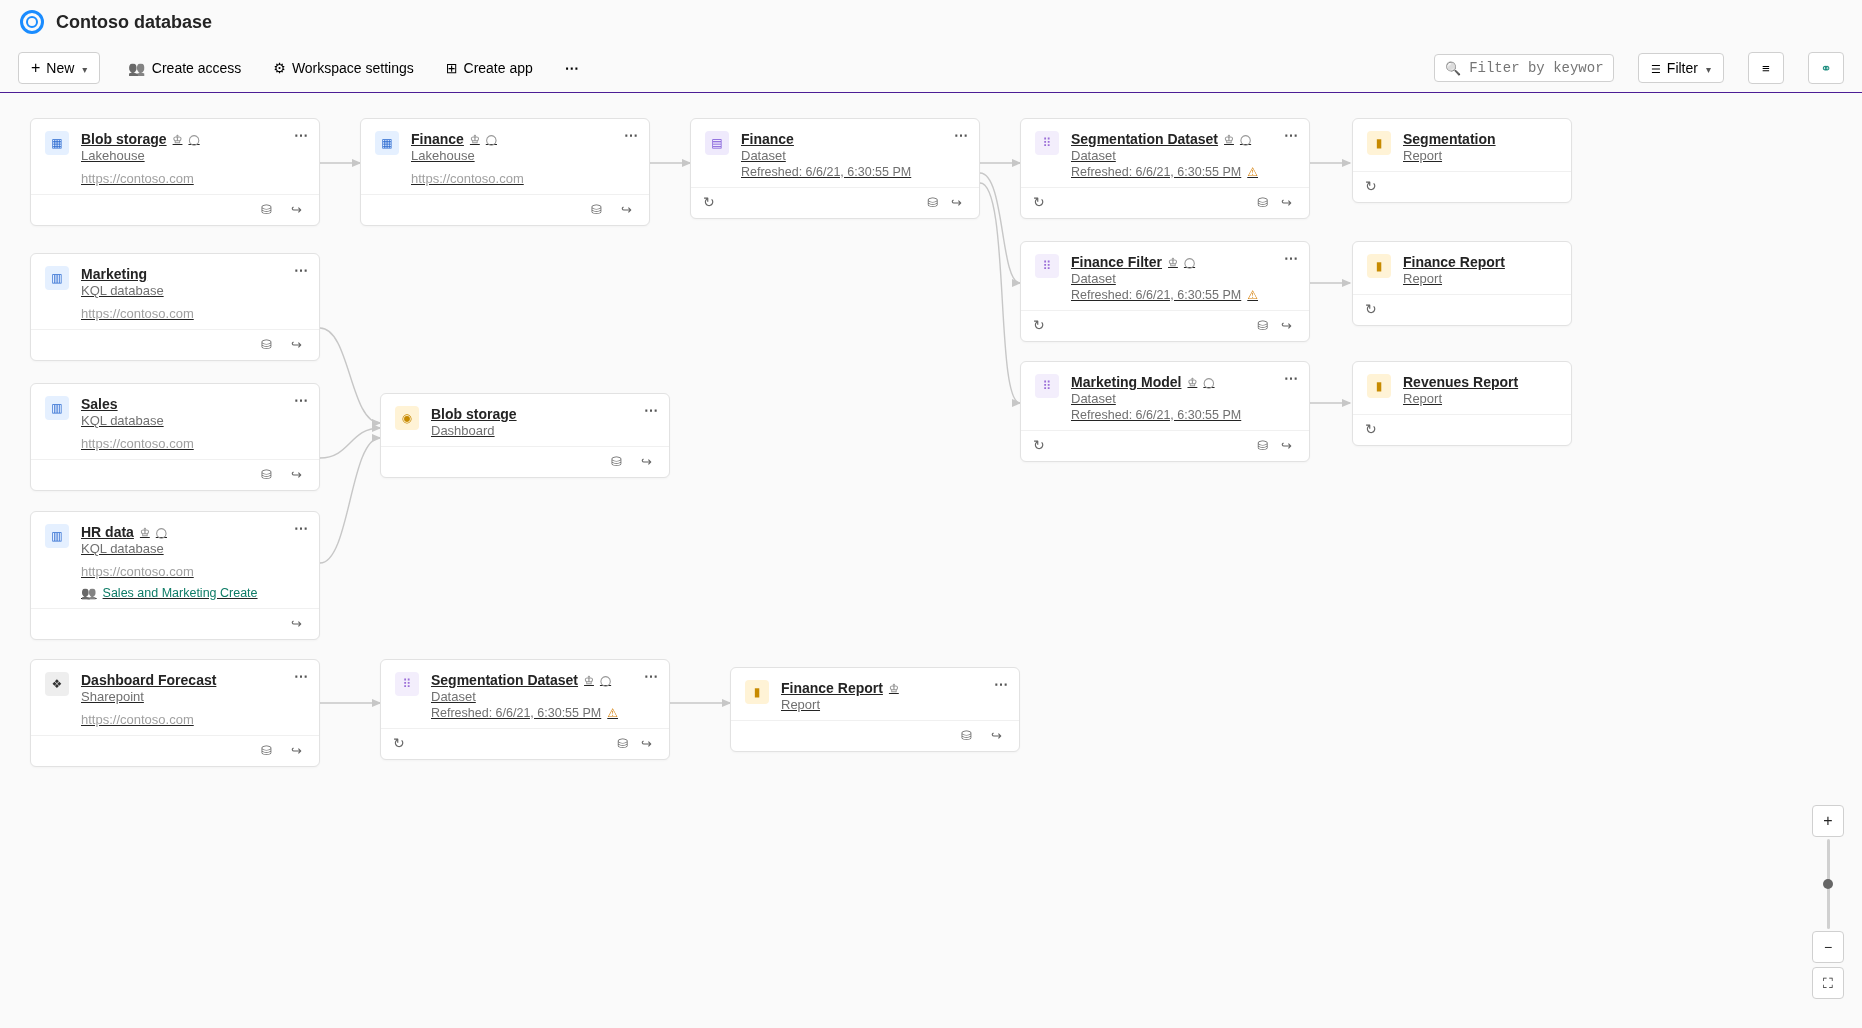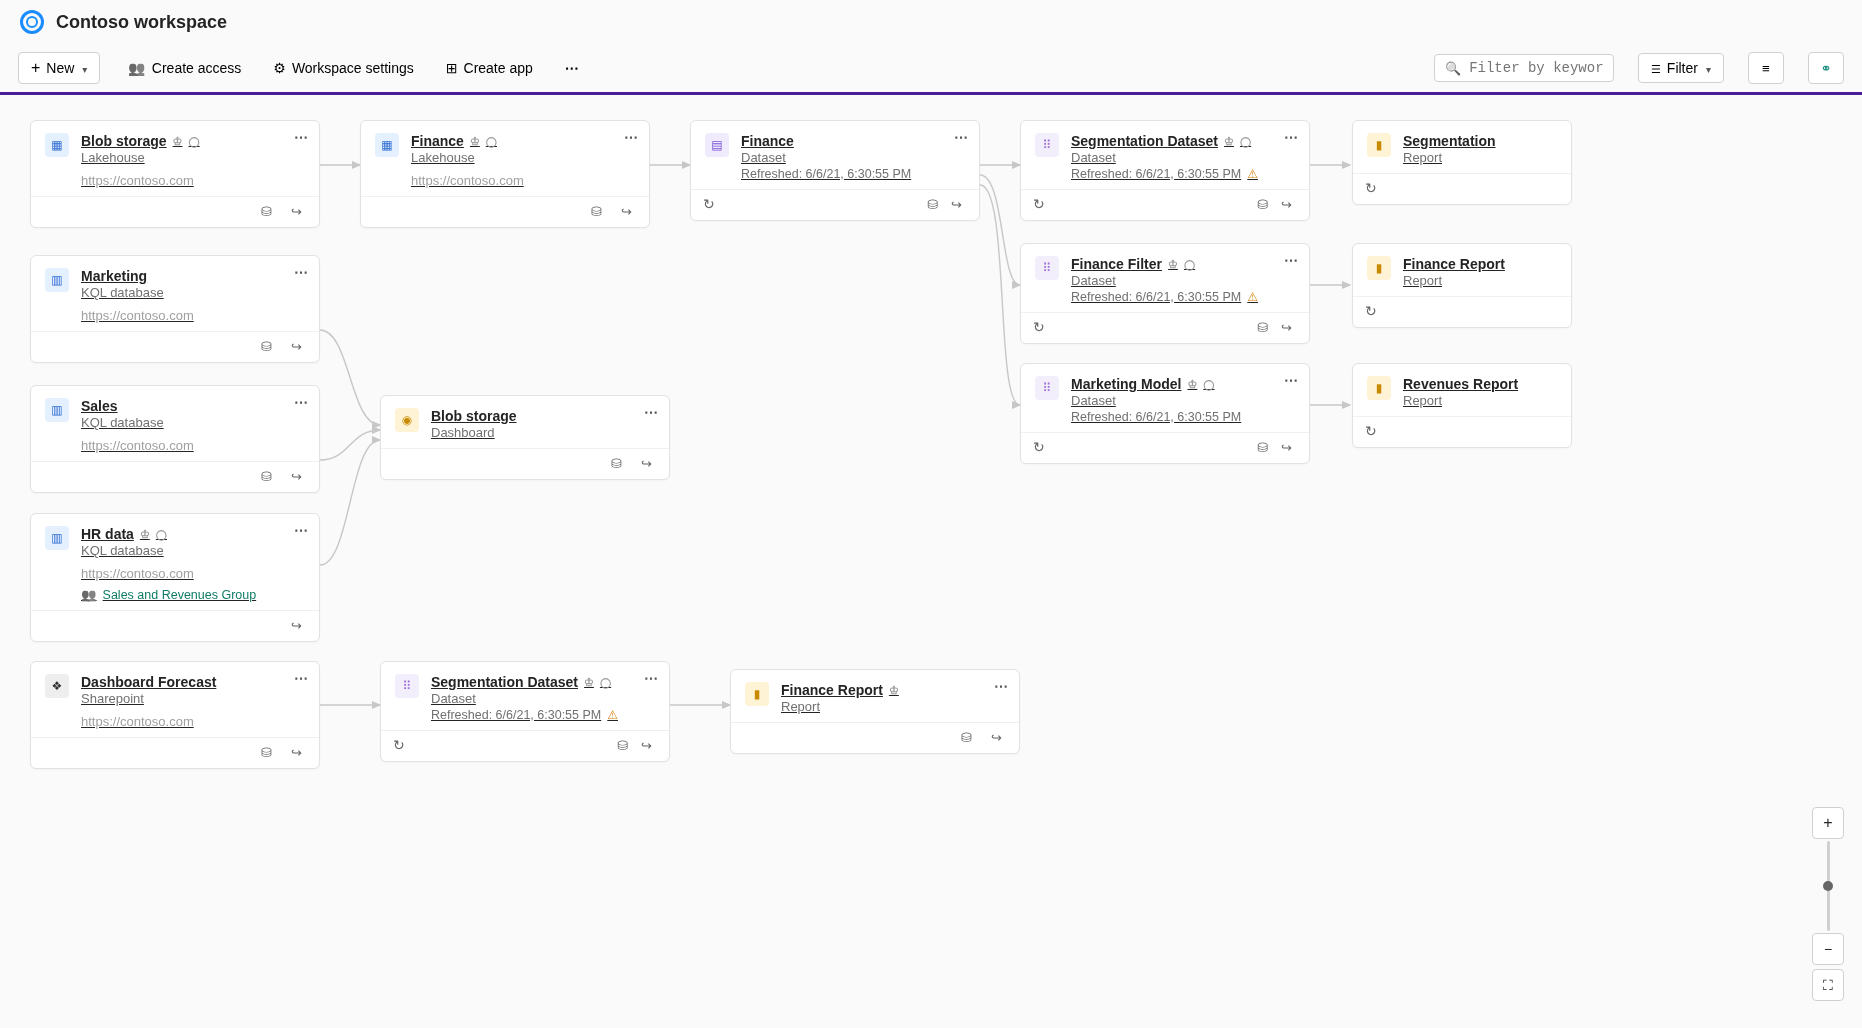--- a/index.html
+++ b/index.html
@@ -5,21 +5,21 @@
 * { box-sizing: border-box; margin: 0; padding: 0; }
 body { font-family: "Segoe UI", -apple-system, sans-serif; background: #fafafa; color: #242424; font-size: 14px; overflow: hidden; width: 1862px; height: 1028px; position: relative; }
 
 
 .header { display: flex; align-items: center; padding: 10px 20px; gap: 12px; background: #fafafa; }
 .logo { width: 24px; height: 24px; border: 3px solid #1a8cff; border-radius: 50%; position: relative; }
 .logo::after { content:''; position:absolute; inset:3px; border:2px solid #1a8cff; border-radius:50%; }
 .ws-title { font-size: 18px; font-weight: 600; }
 
 
-.toolbar { display: flex; align-items: center; padding: 8px 18px; gap: 24px; border-bottom: 3px solid #4c1d95; background: #fafafa; }
+.toolbar { display: flex; align-items: center; padding: 8px 18px; gap: 24px; border-bottom: 1px solid #4c1d95; background: #fafafa; }
 .btn { display: inline-flex; align-items: center; gap: 6px; padding: 6px 12px; border: 1px solid #d0d0d0; border-radius: 4px; background: #fff; cursor: pointer; font-size: 14px; }
 .btn.plain { border: none; background: transparent; padding: 6px 4px; }
 .btn .chevron::after { content:'▾'; font-size: 10px; margin-left:2px; color:#555; }
 .search-box { display:flex; align-items:center; gap:8px; border:1px solid #d0d0d0; border-radius:4px; padding:5px 10px; background:#fff; width:180px; }
 .search-box input { border:none; outline:none; width:100%; font-size:14px; background:transparent;font-family:Liberation Mono, monospace; }
 .spacer { flex: 1; }
 .icon-btn { width:36px; height:32px; display:inline-flex; align-items:center; justify-content:center; border:1px solid #d0d0d0; border-radius:4px; background:#fff; cursor:pointer; }
 
 
 .canvas { position: relative; width: 100%; height: calc(100% - 102px); overflow: hidden; }
@@ -74,21 +74,21 @@
 .i-flow::before{content:'↪'; font-size:13px;}
 .i-warn::before{content:'⚠'; font-size:12px;}
 .i-minus::before{content:'−';}
 .i-fit::before{content:'⛶';}
 </style>
 </head>
 <body>
 
 <div class="header">
   <span class="logo"></span>
-  <span class="ws-title">Contoso workspace</span>
+  <span class="ws-title">Contoso database</span>
 </div>
 
 <div class="toolbar">
   <button class="btn">
     <span class="i-plus"></span>
     <span>New</span>
     <span class="chevron"></span>
   </button>
   <button class="btn plain">
     <span class="i-people"></span>
@@ -213,21 +213,21 @@
     <div class="card-meta">
       <div class="card-title">
             <span>HR data</span>
         <span class="badge-icon i-cert"></span>
         <span class="badge-icon i-endorse"></span>
       </div>
       <div class="card-sub">KQL database</div>
       <div class="card-link">https://contoso.com</div>
       <div class="tag">
             <span class="i-people"></span>
-            <span>Sales and Revenues Group</span>
+            <span>Sales and Marketing Create</span>
           </div>
     </div>
   </div>
   <div class="card-foot">
         <span class="mini-icon i-flow"></span>
       </div>
 </div>
 
 <div class="card" style="left:30px; top:566px">
   <span class="card-more i-dots"></span>

